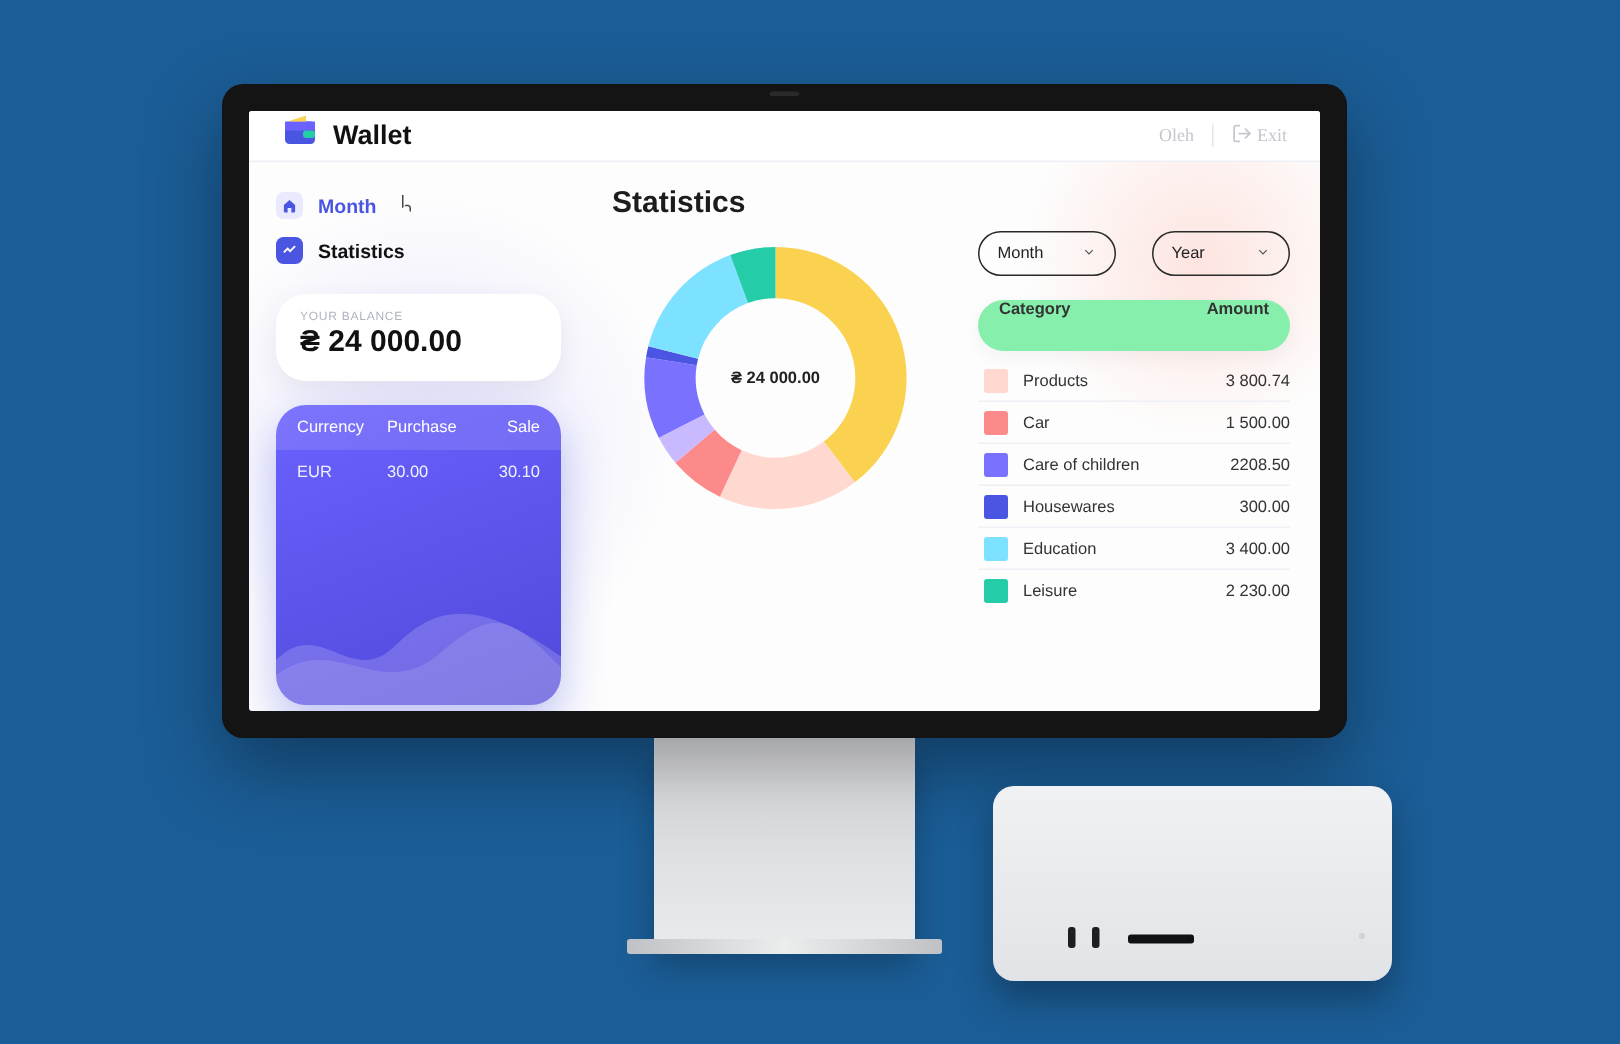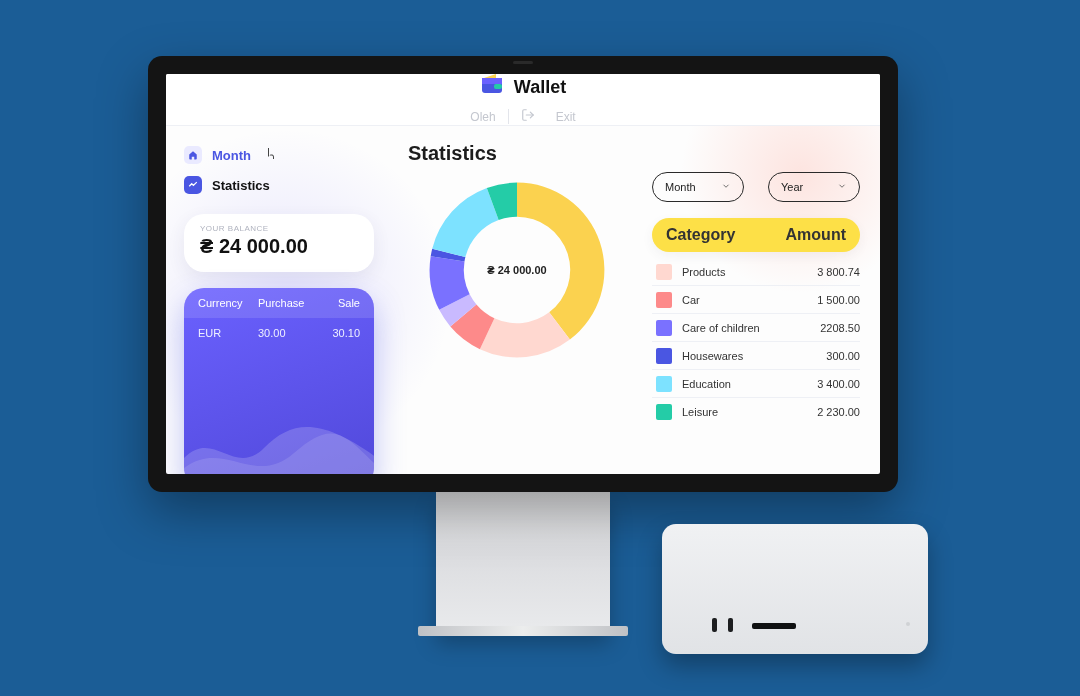--- a/index.html
+++ b/index.html
@@ -83,31 +83,30 @@
   }
   .screen .bg-blob-pink {
     position: absolute; right: -70px; top: -30px; width: 300px; height: 260px;
     background: radial-gradient(circle, rgba(255,140,120,.22) 0%, transparent 60%);
     pointer-events: none;
   }
 
   
   .hdr {
     display: flex; align-items: center; justify-content: space-between;
-    height: 52px; padding: 0 22px;
+    height: 34px; padding: 0 22px;
     border-bottom: 1px solid #eef0f5;
     position: relative; z-index: 2;
     background: #fff;
-    flex-direction: column;
   }
   .brand { display: flex; align-items: center; gap: 10px; }
   .brand-name { font-weight: 800; font-size: 18px; color: #111; }
-  .hdr-right { display: flex; align-items: center; gap: 12px; color: #c4c7cf; font-size: 12px; }
+  .hdr-right { display: flex; align-items: center; gap: 12px; color: #c4c7cf; font-size: 12px; font-family: Liberation Serif, serif; }
   .hdr-right .sep { width: 1px; height: 15px; background: #e3e5eb; }
-  .exit { display: flex; align-items: center; gap: 21px; cursor: pointer; }
+  .exit { display: flex; align-items: center; gap: 3px; cursor: pointer; }
 
   
   .layout { display: flex; height: calc(100% - 46px); position: relative; z-index: 2; }
   .sidebar { width: 222px; padding: 16px 14px 0 18px; }
   .nav-item { display: flex; align-items: center; gap: 10px; font-size: 13px; padding: 4px 0 8px; cursor: pointer; }
   .nav-item.main { color: #4a56e2; font-weight: 700; }
   .nav-item.active { color: #111; font-weight: 800; }
   .nav-icon {
     width: 18px; height: 18px; border-radius: 5px; display: flex;
     align-items: center; justify-content: center;
@@ -153,24 +152,24 @@
   .filters-col { flex: 1; max-width: 210px; }
   .selects { display: flex; gap: 24px; margin-top: 30px; margin-bottom: 16px; }
   .sel {
     flex: 1; height: 30px; border: 1px solid #2a2a2a; border-radius: 20px;
     display: flex; align-items: center; justify-content: space-between;
     padding: 0 12px; font-size: 11px; color: #222; cursor: pointer; background: transparent;
   }
   .chev { color: #555; }
 
   .table-head {
-    background: #fde047; border-radius: 20px; height: 34px; padding: 0 14px;
-    display: flex; align-items: center; justify-content: space-between;
+    background: #86efac; border-radius: 20px; height: 34px; padding: 0 14px;
+    display: flex; align-items: flex-start; justify-content: space-between;
     box-shadow: 0 4px 12px rgba(60,60,90,.06);
-    font-size: 16px; font-weight: 700; color: #333;
+    font-size: 11px; font-weight: 700; color: #333;
   }
   .cat-rows { margin-top: 6px; }
   .cat-row {
     display: flex; align-items: center; height: 28px; font-size: 11px; color: #333;
     border-bottom: 1px solid #eef0f5;
   }
   .cat-row:last-child { border-bottom: none; }
   .swatch { width: 16px; height: 16px; border-radius: 2px; margin-right: 10px; margin-left: 4px; }
   .cat-name { flex: 1; }
   .cat-amt { font-weight: 500; color: #333; }

